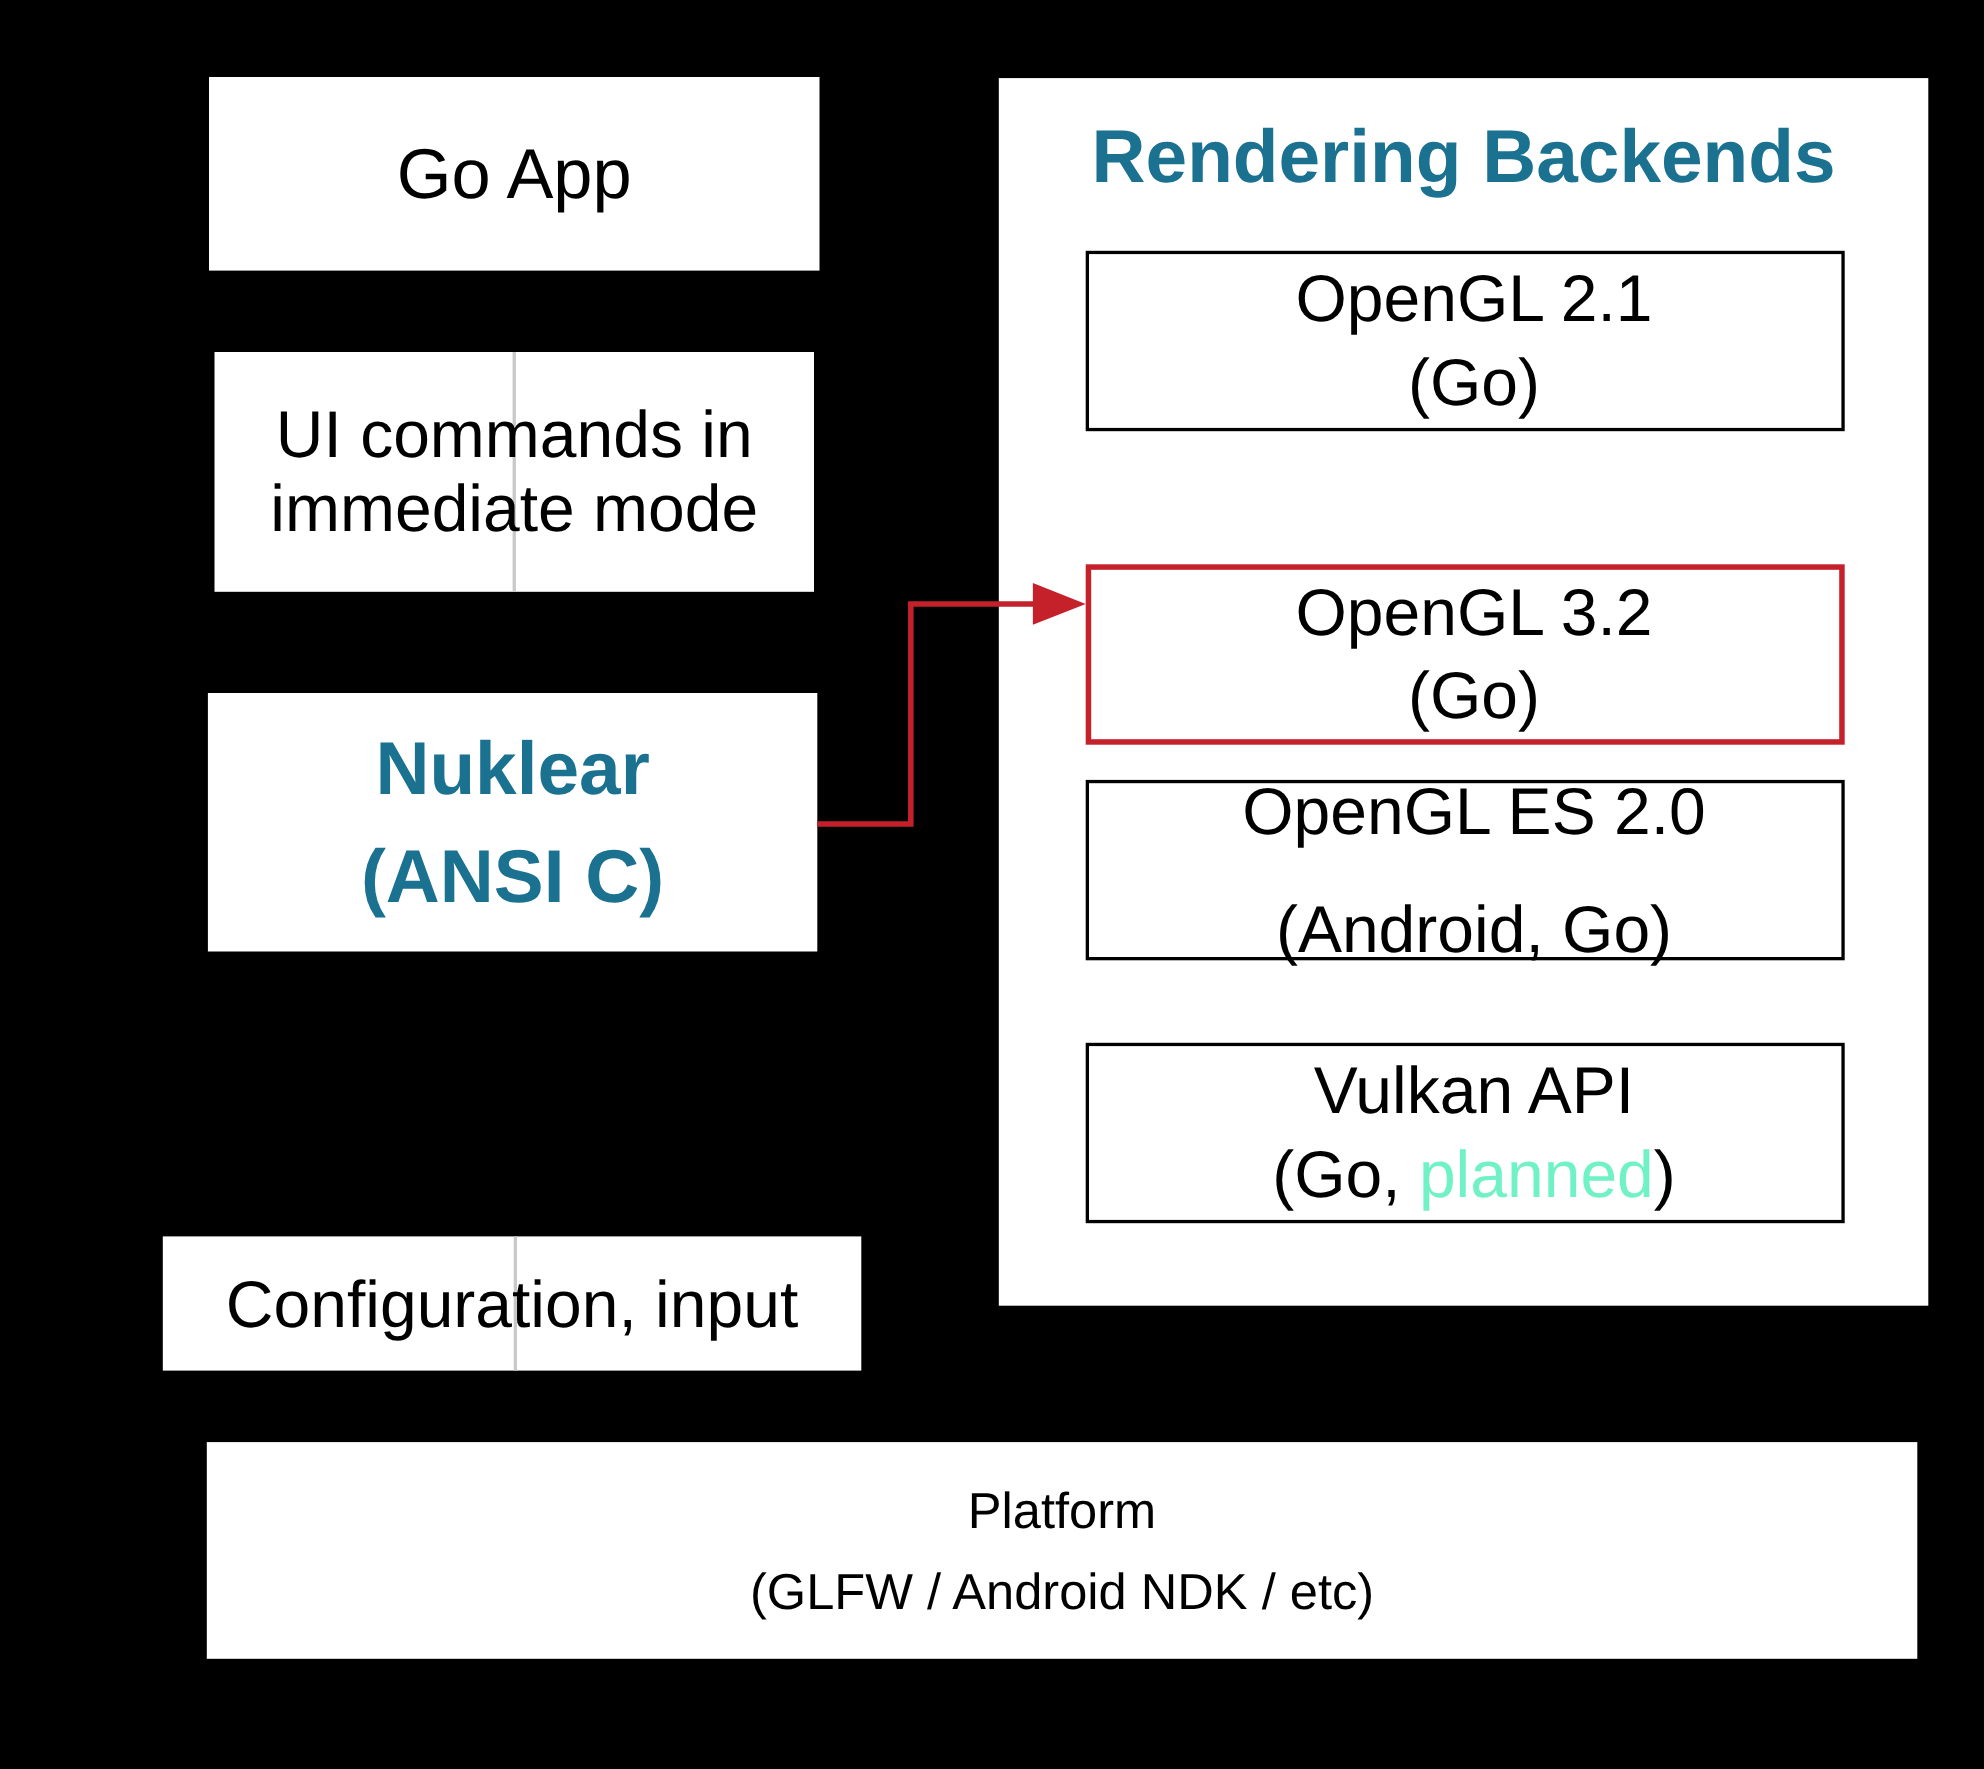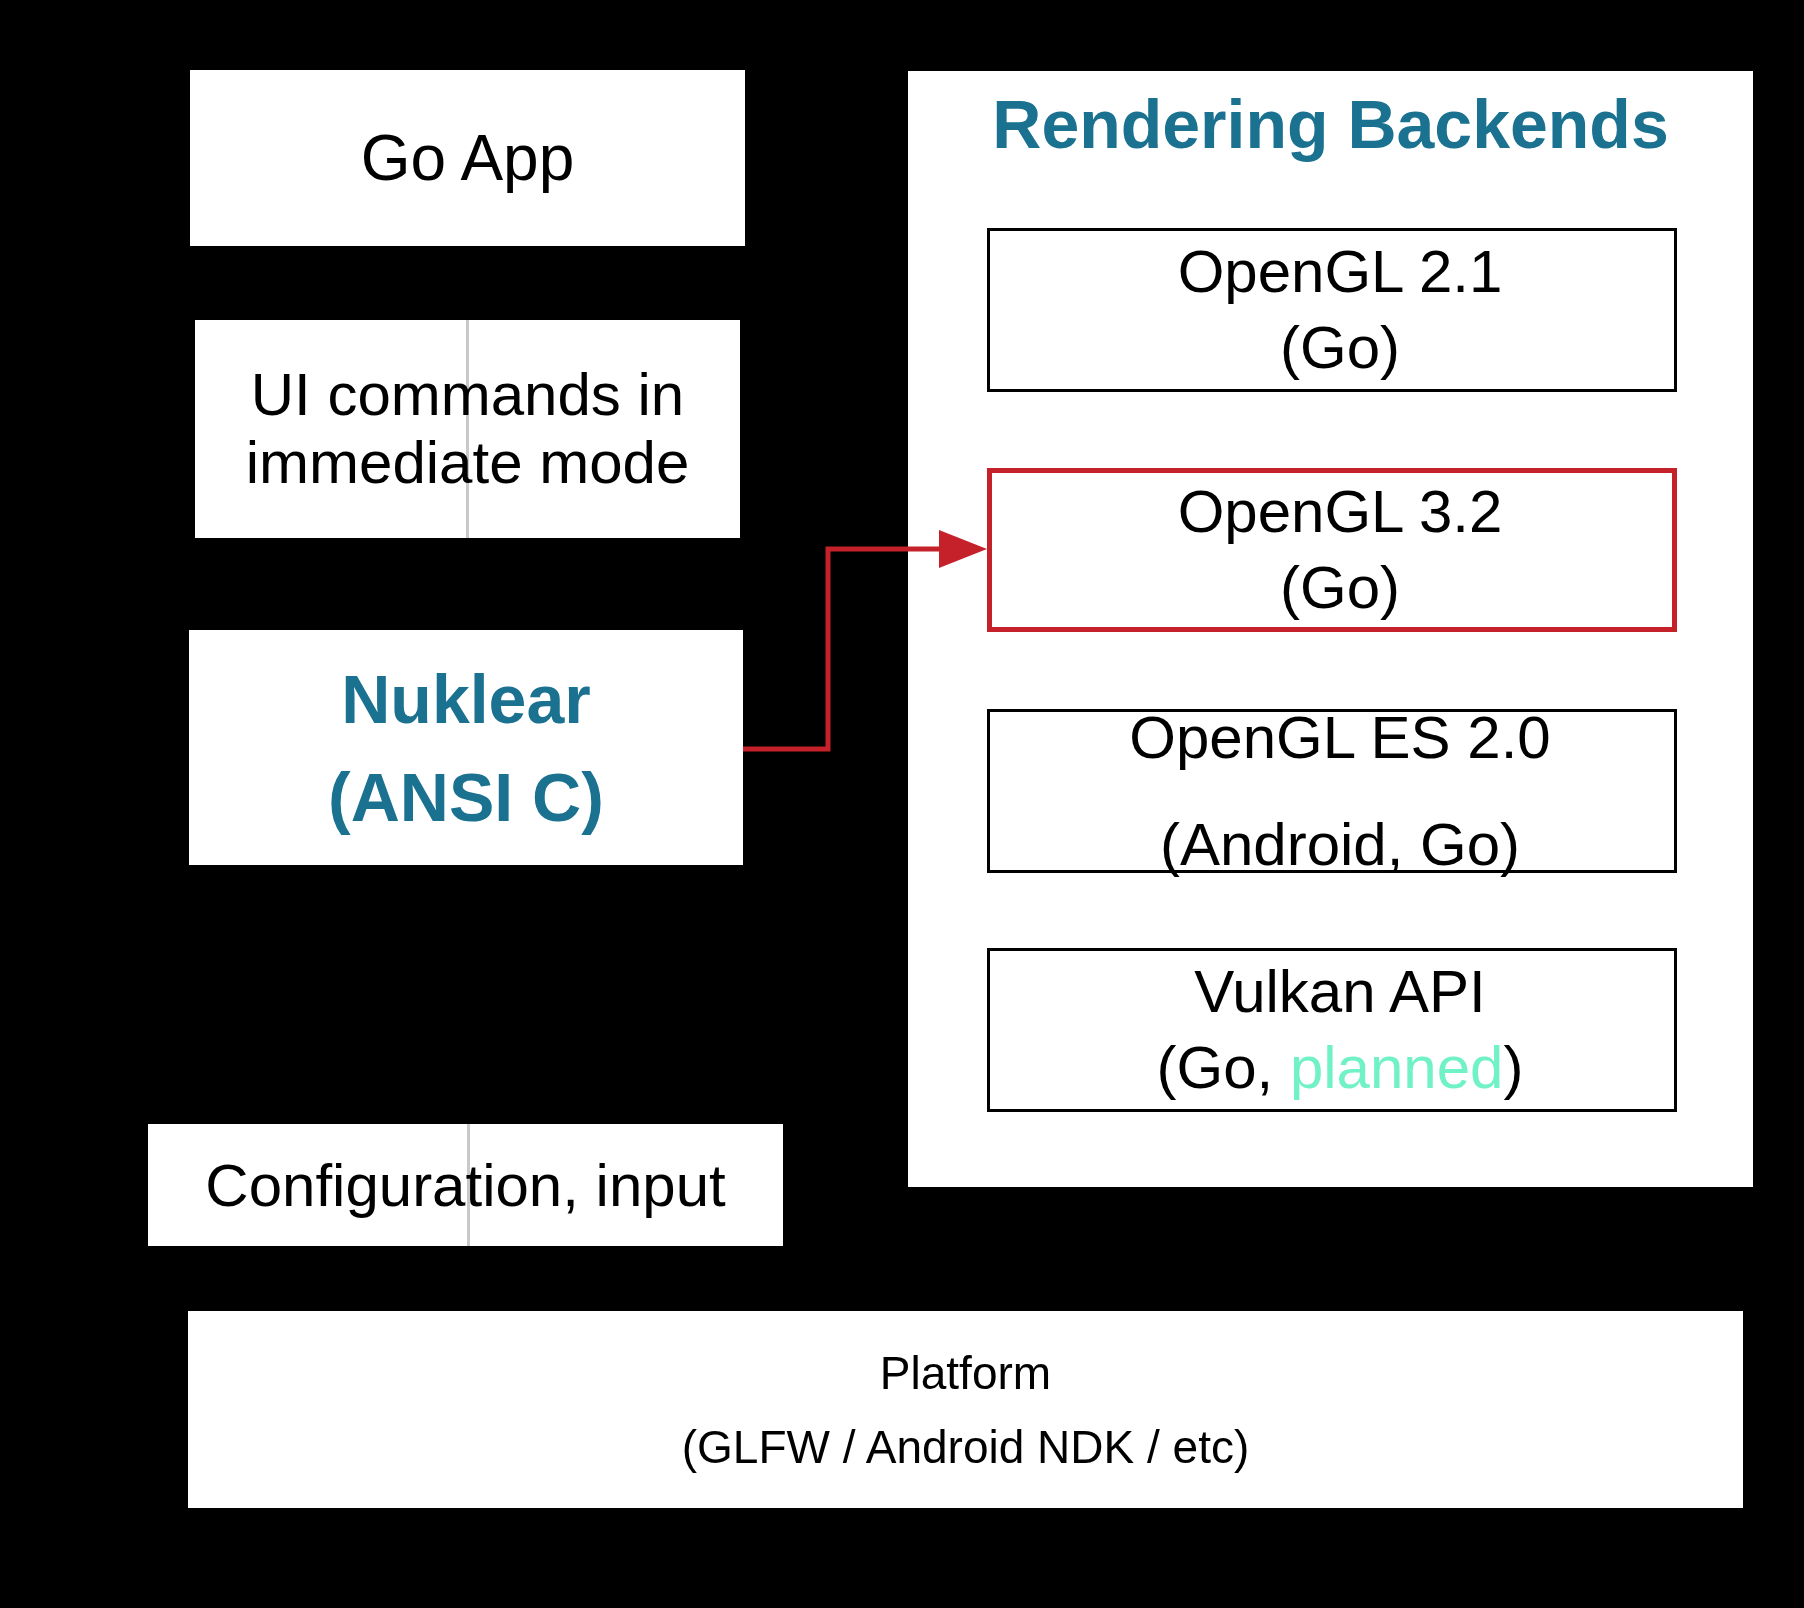--- a/index.html
+++ b/index.html
@@ -24,21 +24,21 @@
   .uicmd{left:195px;top:320px;width:545px;height:218px;font-size:60px;line-height:68px;align-items:center;}
   .nuklear{left:189px;top:630px;width:554px;height:235px;font-size:68px;line-height:98px;font-weight:600;}
   .config{left:148px;top:1124px;width:635px;height:122px;font-size:60px;}
   .platform{left:188px;top:1311px;width:1555px;height:197px;font-size:46px;line-height:74px;}
   .panel{
     position:absolute;
     left:908px;top:71px;width:845px;height:1116px;
     background:#fff;
   }
   .panel-title{
-    margin-top:14px;
+    margin-top:32px;
     text-align:center;
     font-size:68px;
     font-weight:600;
   }
   .backend{
     position:absolute;
     left:79px;width:690px;height:164px;
     box-sizing:border-box;
     background:#fff;
     border:3px solid #000;
@@ -87,21 +87,21 @@
   </div>
 
   <div class="panel">
     <div class="panel-title" style="color:#1a7190;">Rendering Backends</div>
 
     <div class="backend b1">
       <div>OpenGL 2.1</div>
       <div>(Go)</div>
     </div>
 
-    <div class="backend b2" style="border-color:#c5212b;">
+    <div class="backend b2" style="border-color:#c5212b;margin-top:45px;">
       <div>OpenGL 3.2</div>
       <div>(Go)</div>
     </div>
 
     <div class="backend b3">
       <div>OpenGL ES 2.0</div>
       <div>(Android, Go)</div>
     </div>
 
     <div class="backend b4">

